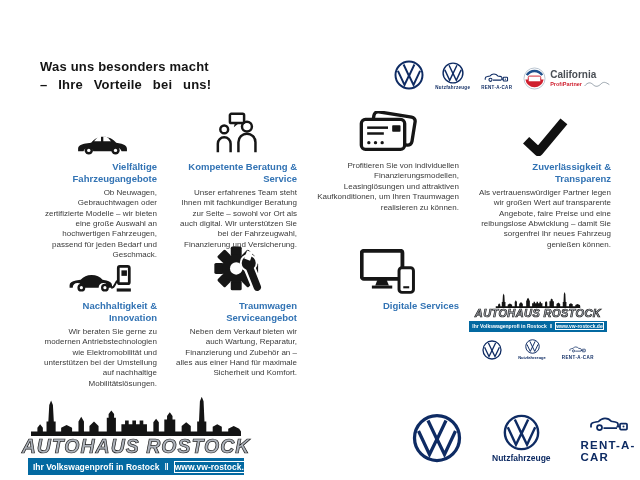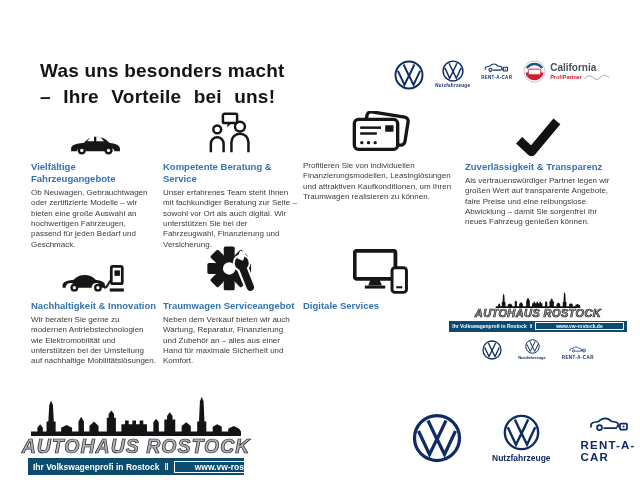--- a/index.html
+++ b/index.html
@@ -2,50 +2,50 @@
 <html><head>
 <meta charset="utf-8">
 <style>
   html,body{margin:0;padding:0;}
   body{
     width:640px;height:480px;background:#ffffff;
     font-family:"Liberation Sans", sans-serif;
     position:relative;overflow:hidden;color:#1a1a1a;
   }
   
-  .heading{position:absolute;left:40px;top:58px;font-size:19px;font-weight:bold;color:#141414;line-height:1.35;letter-spacing:.2px;}
+  .heading{position:absolute;left:40px;top:58px;font-size:13px;font-weight:bold;color:#141414;line-height:1.35;letter-spacing:.2px;}
   .heading .line2{word-spacing:7px;}
   
-  .top-logos{position:absolute;top:60px;right:30px;display:flex;align-items:flex-start;gap:11px;color:#0e2b63;}
+  .top-logos{position:absolute;top:60px;right:30px;display:flex;align-items:flex-end;gap:11px;color:#0e2b63;}
   .tl-vw1 svg{width:30px;height:30px;display:block;}
   .tl-group{display:flex;flex-direction:column;align-items:center;gap:1px;}
   .tl-vw2 svg{width:22px;height:22px;display:block;}
   .tl-car svg{width:26px;height:14px;display:block;}
   .tl-label{font-size:4.5px;font-weight:bold;color:#0e2b63;letter-spacing:.3px;}
   .cal{display:flex;align-items:center;gap:4px;}
   .cal-icon svg{width:23px;height:23px;display:block;}
   .cal-name{font-size:10px;color:#4a4f55;font-weight:bold;line-height:1;}
   .cal-sub-row{display:flex;align-items:center;gap:2px;}
   .cal-sub{font-size:5.5px;color:#cf1f2e;font-weight:bold;}
   .cal-wave svg{width:26px;height:8px;display:block;}
   
   .features{position:absolute;left:28px;top:106px;width:586px;display:grid;
     grid-template-columns:132px 140px 162px 152px;grid-template-rows:139px auto;}
-  .feature{text-align:left;padding:0 3px;}
+  .feature{text-align:right;padding:0 3px;margin-left:13px;}
   .icon-box{height:50px;display:flex;align-items:flex-end;justify-content:center;margin-bottom:5px;}
   .f-title{font-size:9.5px;font-weight:bold;color:#3273b4;line-height:1.25;margin-bottom:3px;}
   .f-body{font-size:8px;color:#3a3a3a;line-height:1.3;}
   
   .brand-block{padding-top:46px;display:flex;flex-direction:column;align-items:center;}
   .bb-skyline svg{width:138px;height:17px;display:block;}
   .brand-name{font-weight:900;color:#aeb3bb;-webkit-text-stroke:.7px #1c1c1c;line-height:1.05;white-space:nowrap;font-style:italic;}
   .bb-name{font-size:11px;letter-spacing:.4px;}
-  .brand-bar{background:#0c4a6e;color:#fff;font-weight:bold;display:flex;align-items:center;white-space:nowrap;}
+  .brand-bar{background:#0369a1;color:#fff;font-weight:bold;display:flex;align-items:center;white-space:nowrap;}
   .bb-bar{margin-top:1px;font-size:5px;gap:3px;padding:1.5px 3px;}
-  .bar-site{border:1px solid #fff;padding:0 20px;}
+  .bar-site{border:1px solid #fff;padding:0 0;}
   .bb-logos{margin-top:7px;display:flex;align-items:flex-end;gap:16px;color:#0e2b63;}
   .bb-vw1 svg{width:20px;height:20px;display:block;}
   .bb-vw2 svg{width:15px;height:15px;display:block;}
   .bb-car svg{width:18px;height:10px;display:block;}
   .bb-label{font-size:4px;font-weight:bold;color:#0e2b63;}
   .bb-rent{font-size:4.5px;font-weight:800;letter-spacing:.4px;color:#0e2b63;}
   
   .footer-left{position:absolute;left:28px;top:394px;width:216px;display:flex;flex-direction:column;align-items:center;}
   .fl-skyline svg{width:212px;height:42px;display:block;}
   .fl-name{font-size:19.5px;letter-spacing:1px;}

